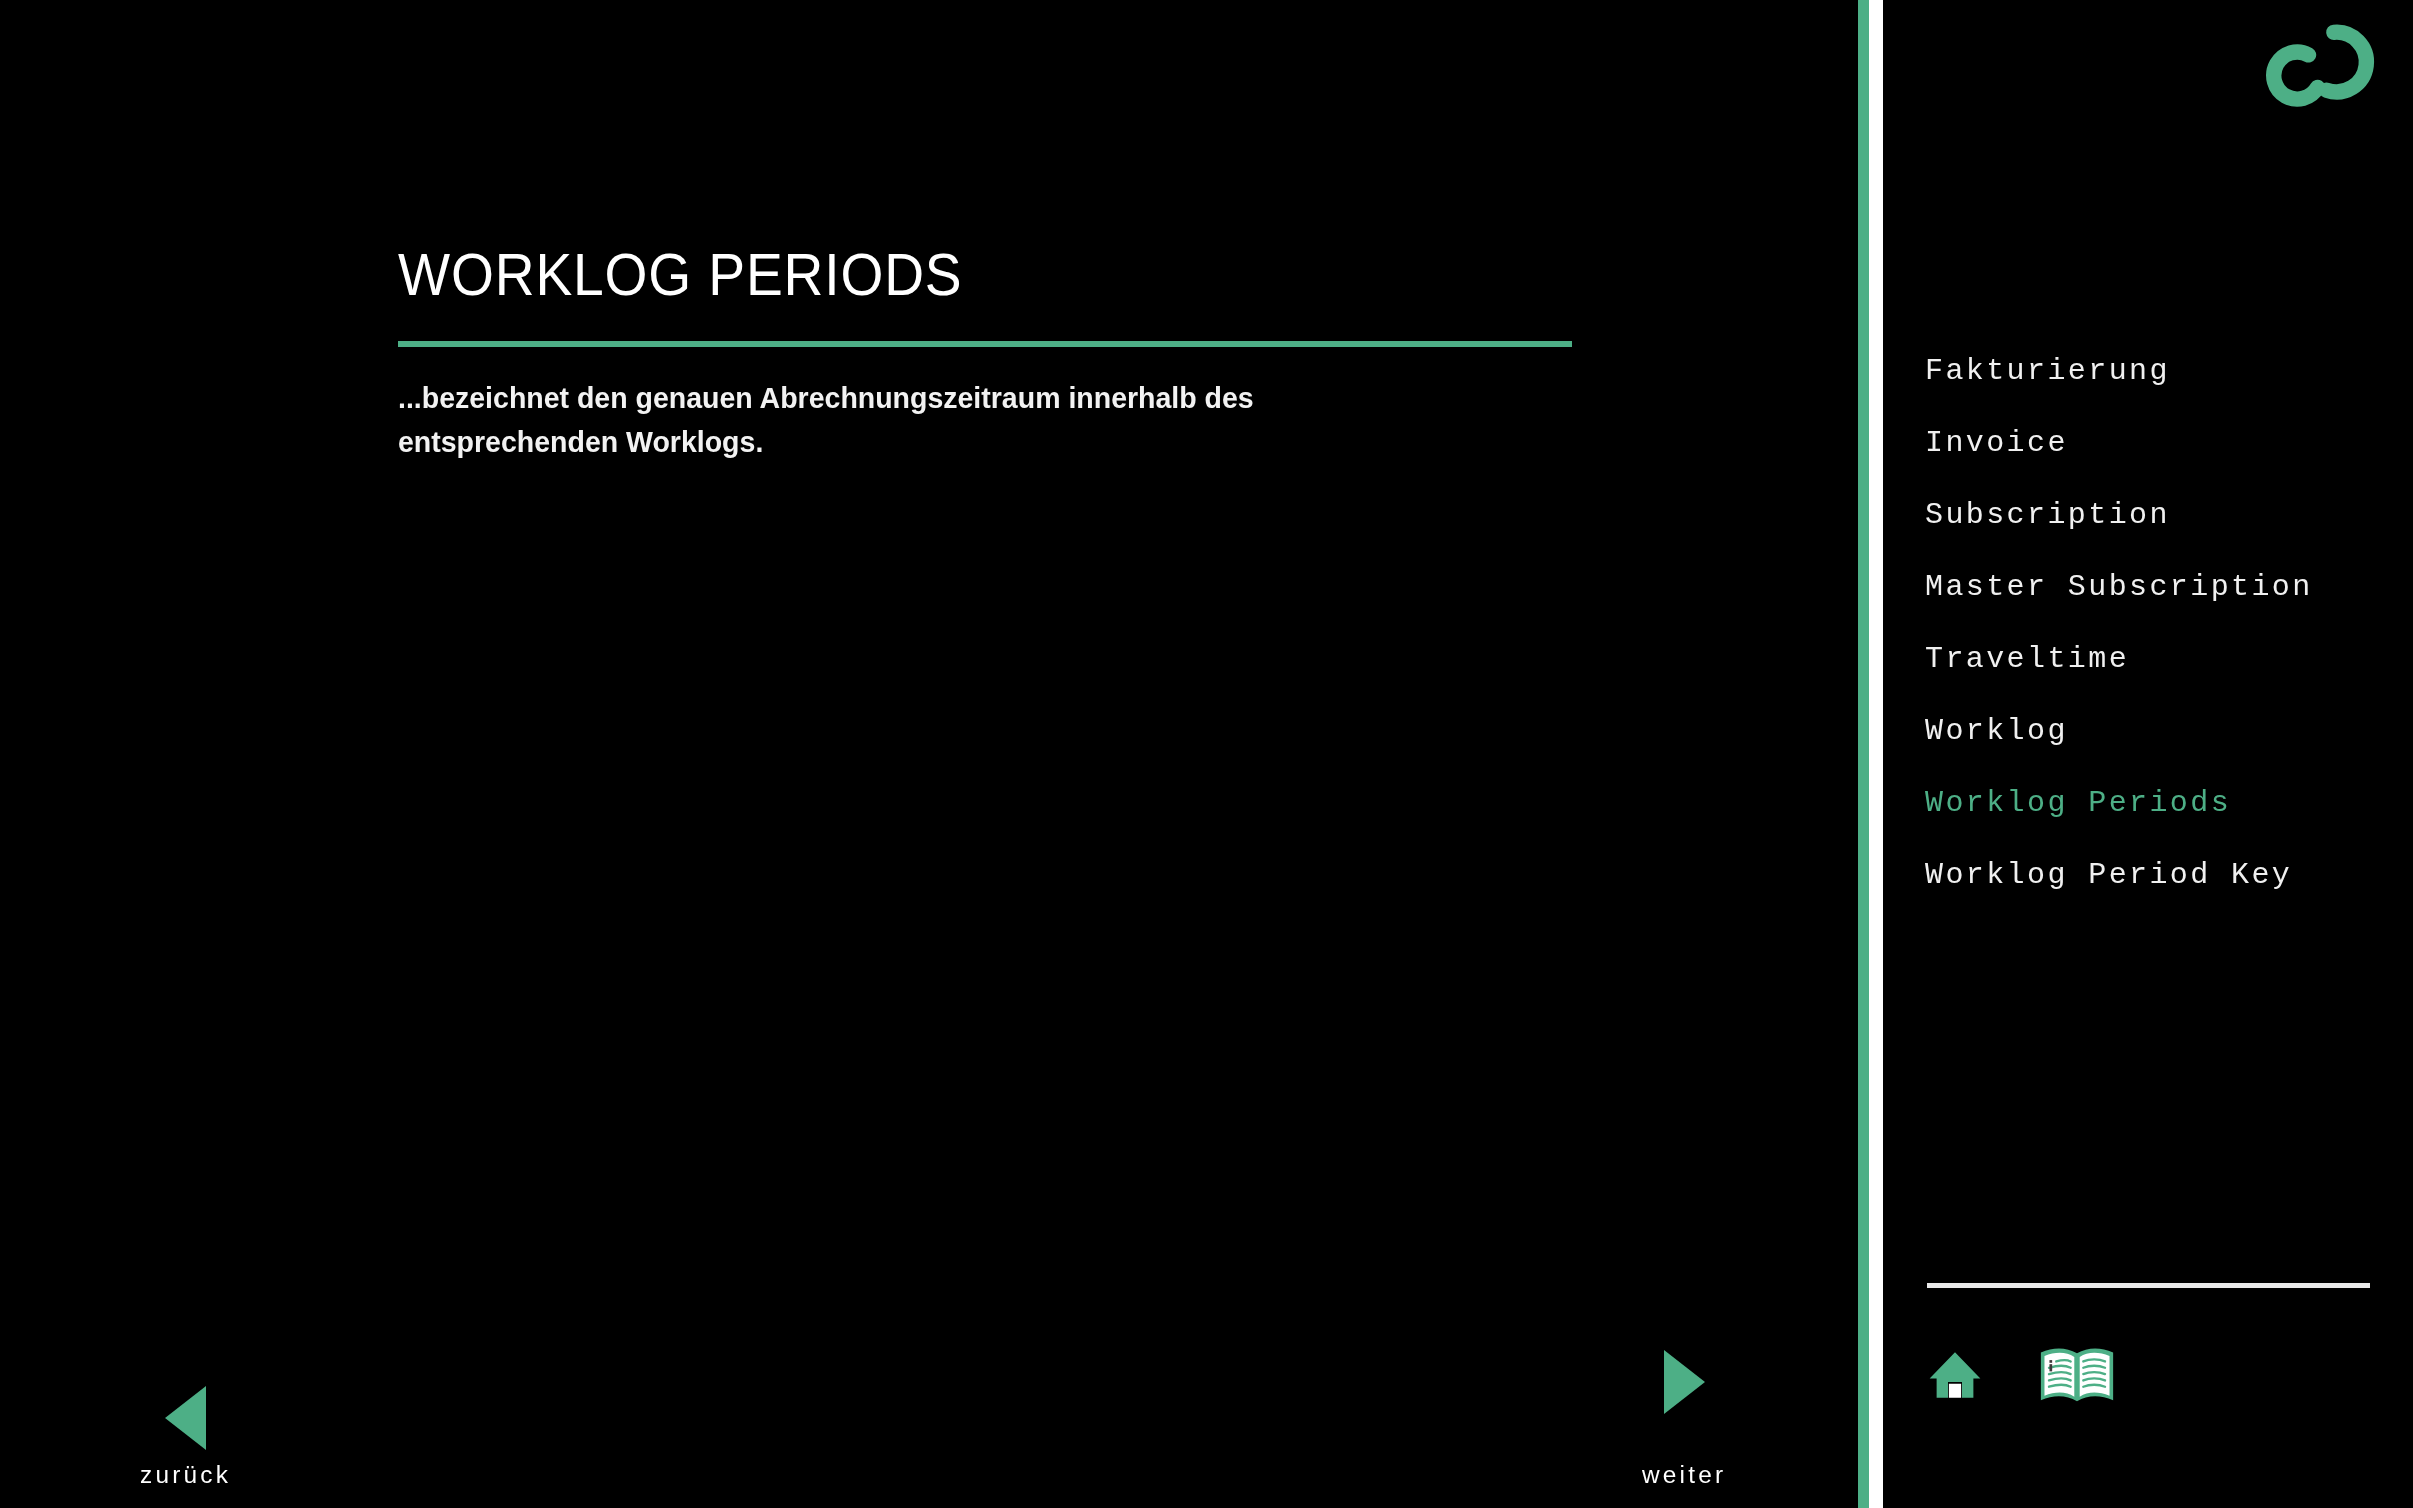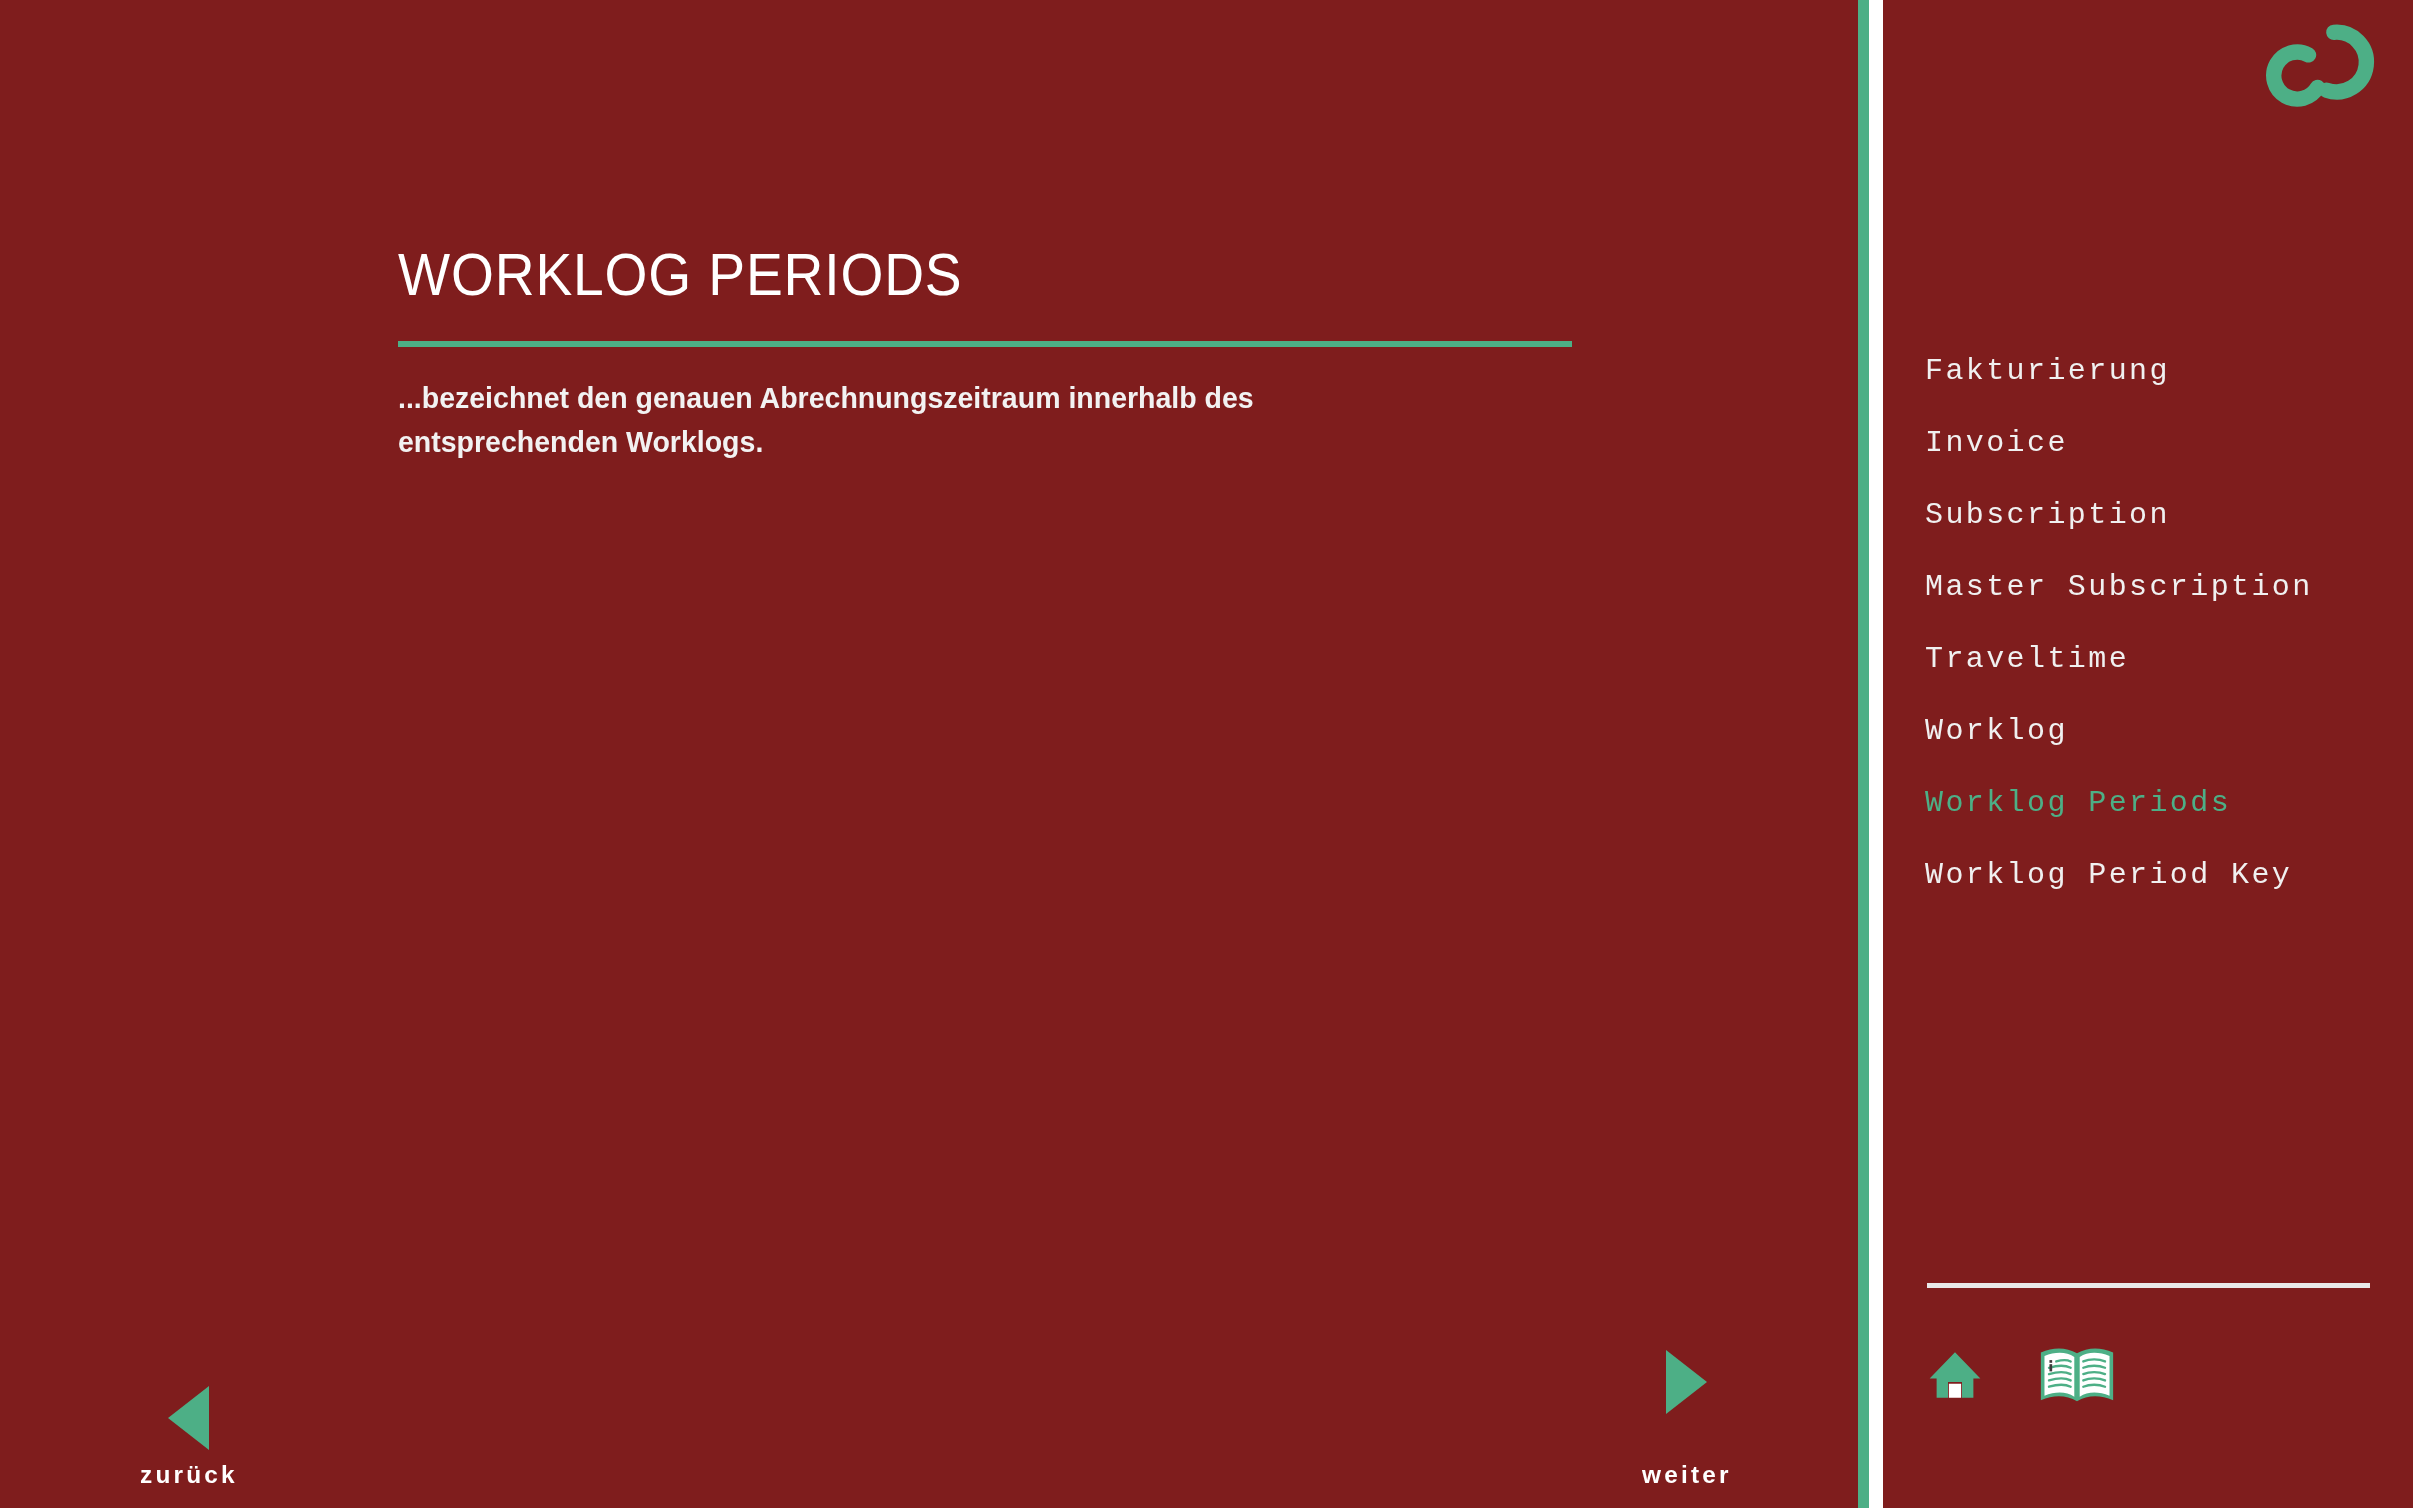--- a/index.html
+++ b/index.html
@@ -9,21 +9,21 @@
     height: 1509px;
     overflow: hidden;
     background: #3d3a3a;
     font-family: "Liberation Sans", sans-serif;
   }
 
   #app {
     position: relative;
     width: 2413px;
     height: 1509px;
-    background: #7f1d1d;
+    background: #000000;
   }
 
   
   .divider {
     position: absolute;
     top: 0;
     height: 1509px;
     width: 11px;
   }
   .divider-green {
@@ -106,21 +106,21 @@
     border-right: 41px solid #4daf86;
   }
   .nav-arrow.right {
     border-top: 32px solid transparent;
     border-bottom: 32px solid transparent;
     border-left: 41px solid #4daf86;
   }
   .nav-label {
     margin-top: 11px;
     font-size: 24.4px;
-    font-weight: 700;
+    font-weight: 400;
     letter-spacing: 3.2px;
     color: #ffffff;
   }
 
   
   .sidebar {
     position: absolute;
     left: 1882px;
     top: 0;
     width: 531px;

